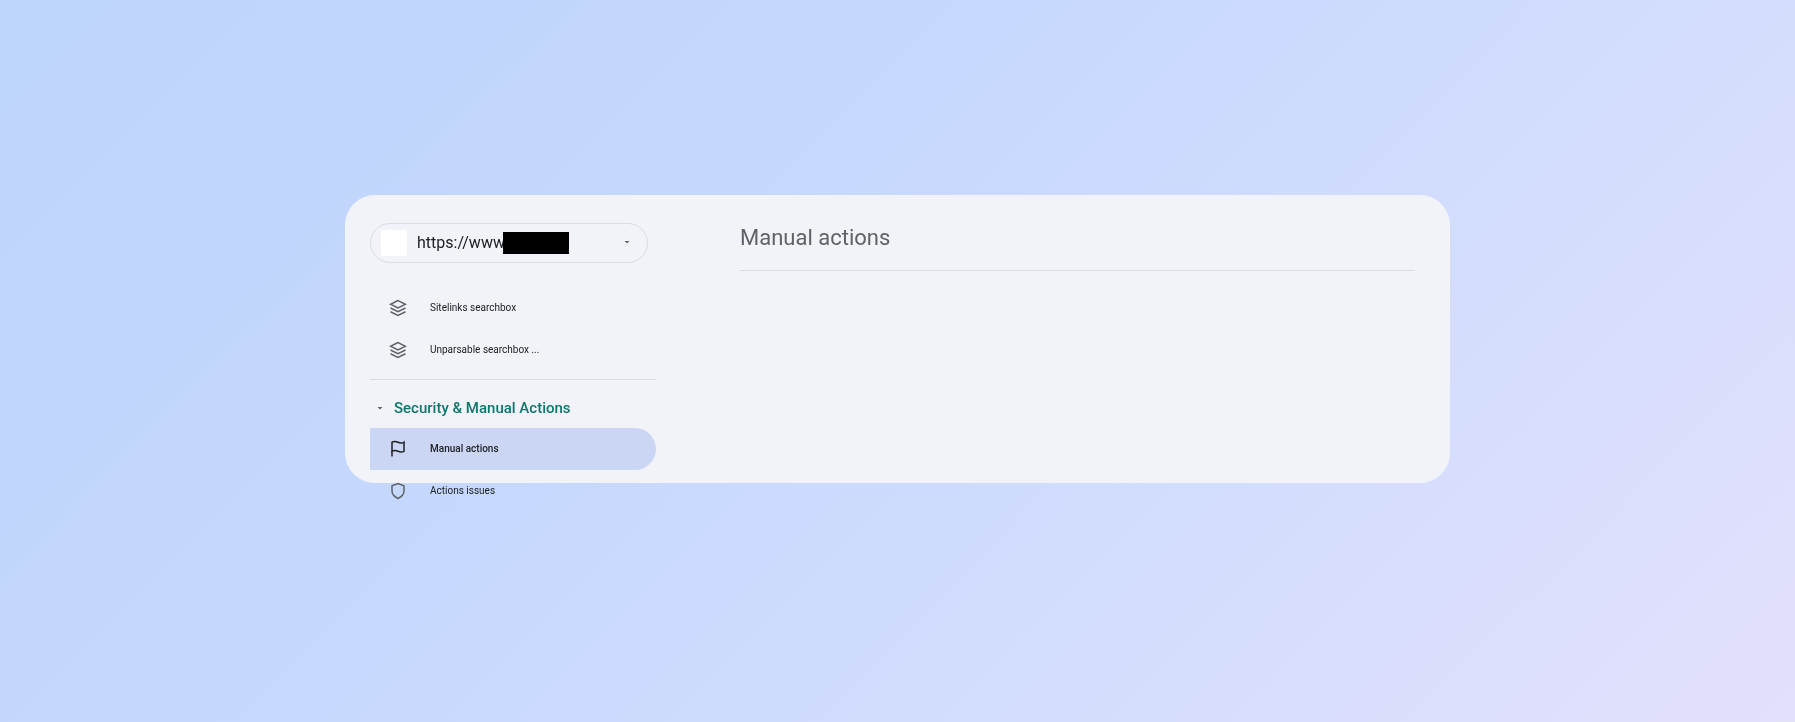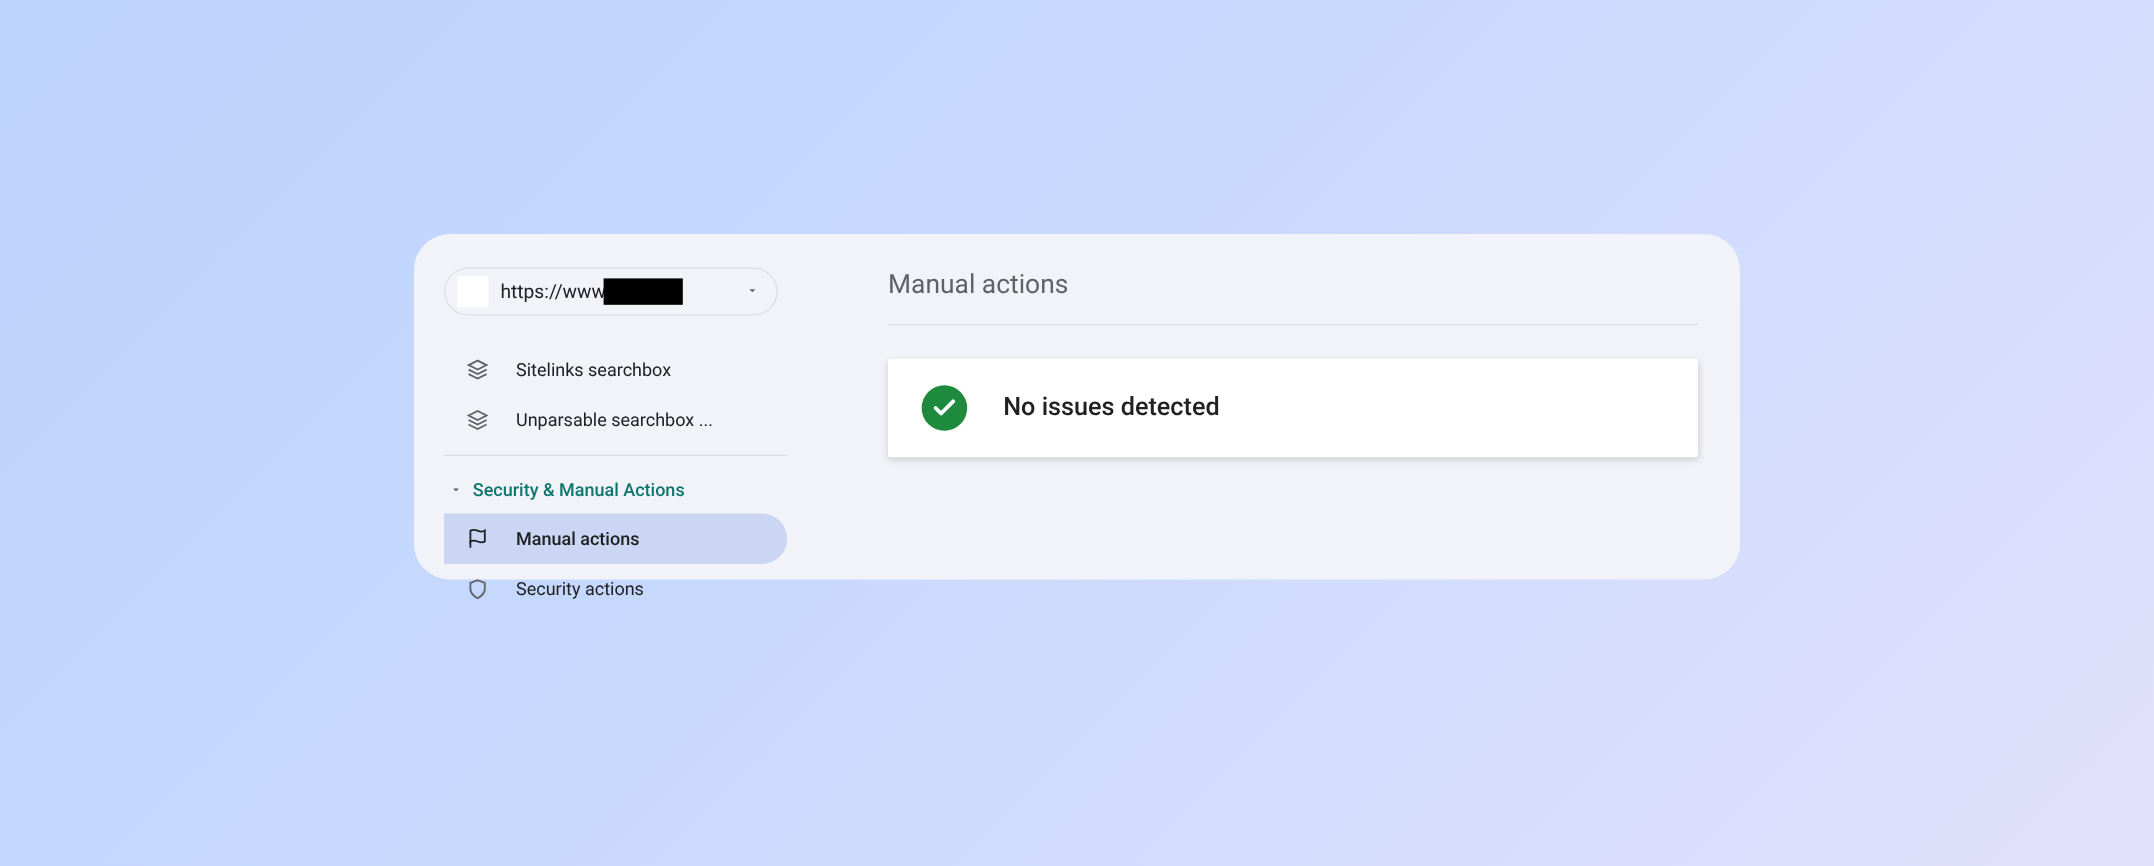--- a/index.html
+++ b/index.html
@@ -66,21 +66,21 @@
       margin-left: auto;
       color: #5f6368;
     }
     .nav-items {
       list-style: none;
     }
     .nav-item {
       display: flex;
       align-items: center;
       padding: 11px 18px;
-      font-size: 15px;
+      font-size: 10px;
       color: #202124;
       cursor: pointer;
       border-radius: 0 24px 24px 0;
       margin-right: 24px;
     }
     .nav-item.active {
       background: #cad6f3;
       font-weight: 500;
     }
     .nav-icon {
@@ -222,32 +222,24 @@
             </svg>
         </span>
         <span class="nav-label">Manual actions</span>
       </li>
       <li class="nav-item">
         <span class="nav-icon">
           <svg width="18" height="18" viewBox="0 0 24 24" fill="none" stroke="currentColor" stroke-width="2">
               <path d="M12 22s8-4 8-10V5l-8-3-8 3v7c0 6 8 10 8 10z"></path>
             </svg>
         </span>
-        <span class="nav-label">Security actions</span>
+        <span class="nav-label">Actions issues</span>
       </li>
     </ul>
 
   </aside>
 
   <main class="main">
     <h1 class="page-title">Manual actions</h1>
     <hr class="title-divider">
 
-    <div class="status-card">
-      <div class="status-icon-wrap">
-        <svg width="22" height="22" viewBox="0 0 24 24" fill="none" stroke="#fff" stroke-width="3.5" stroke-linecap="round" stroke-linejoin="round">
-            <polyline points="20 6 9 17 4 12"></polyline>
-          </svg>
-      </div>
-      <div class="status-text">No issues detected</div>
-    </div>
   </main>
 </div>
 
 </body></html>

